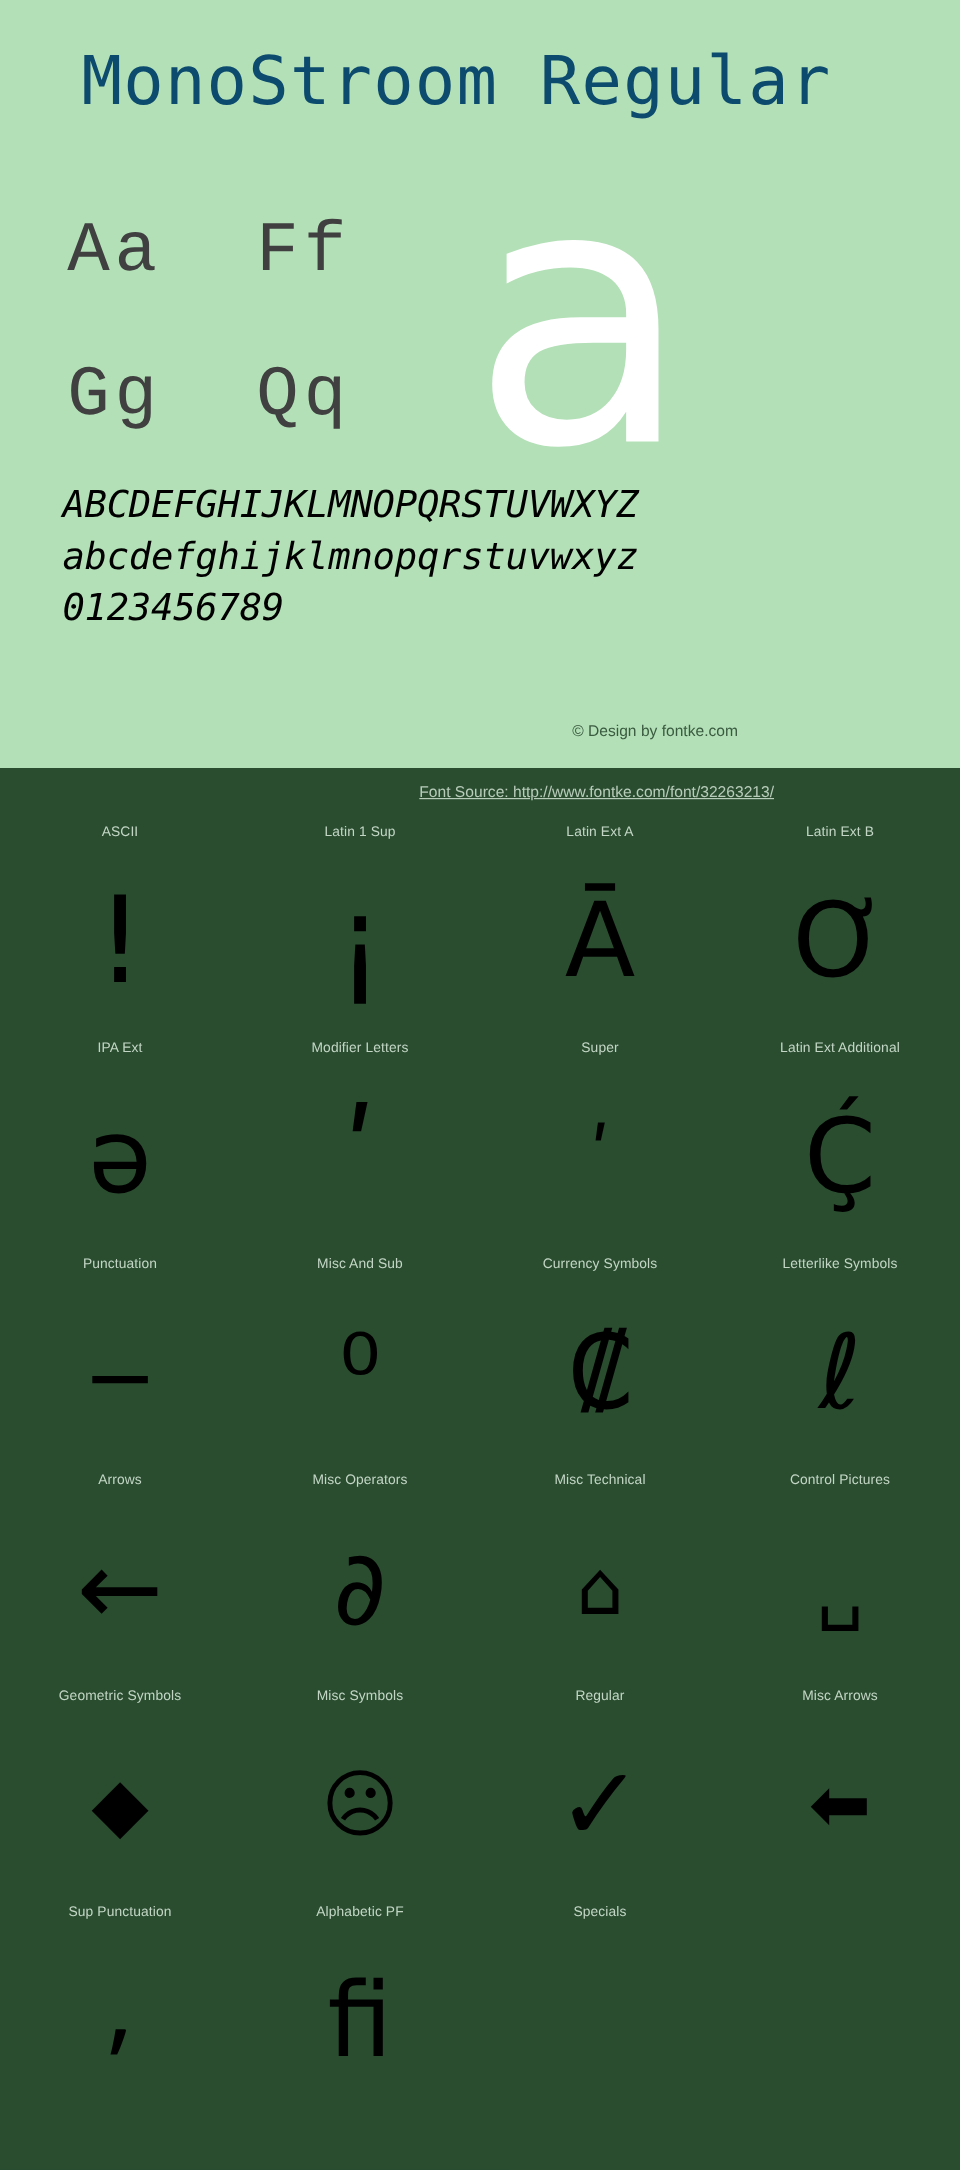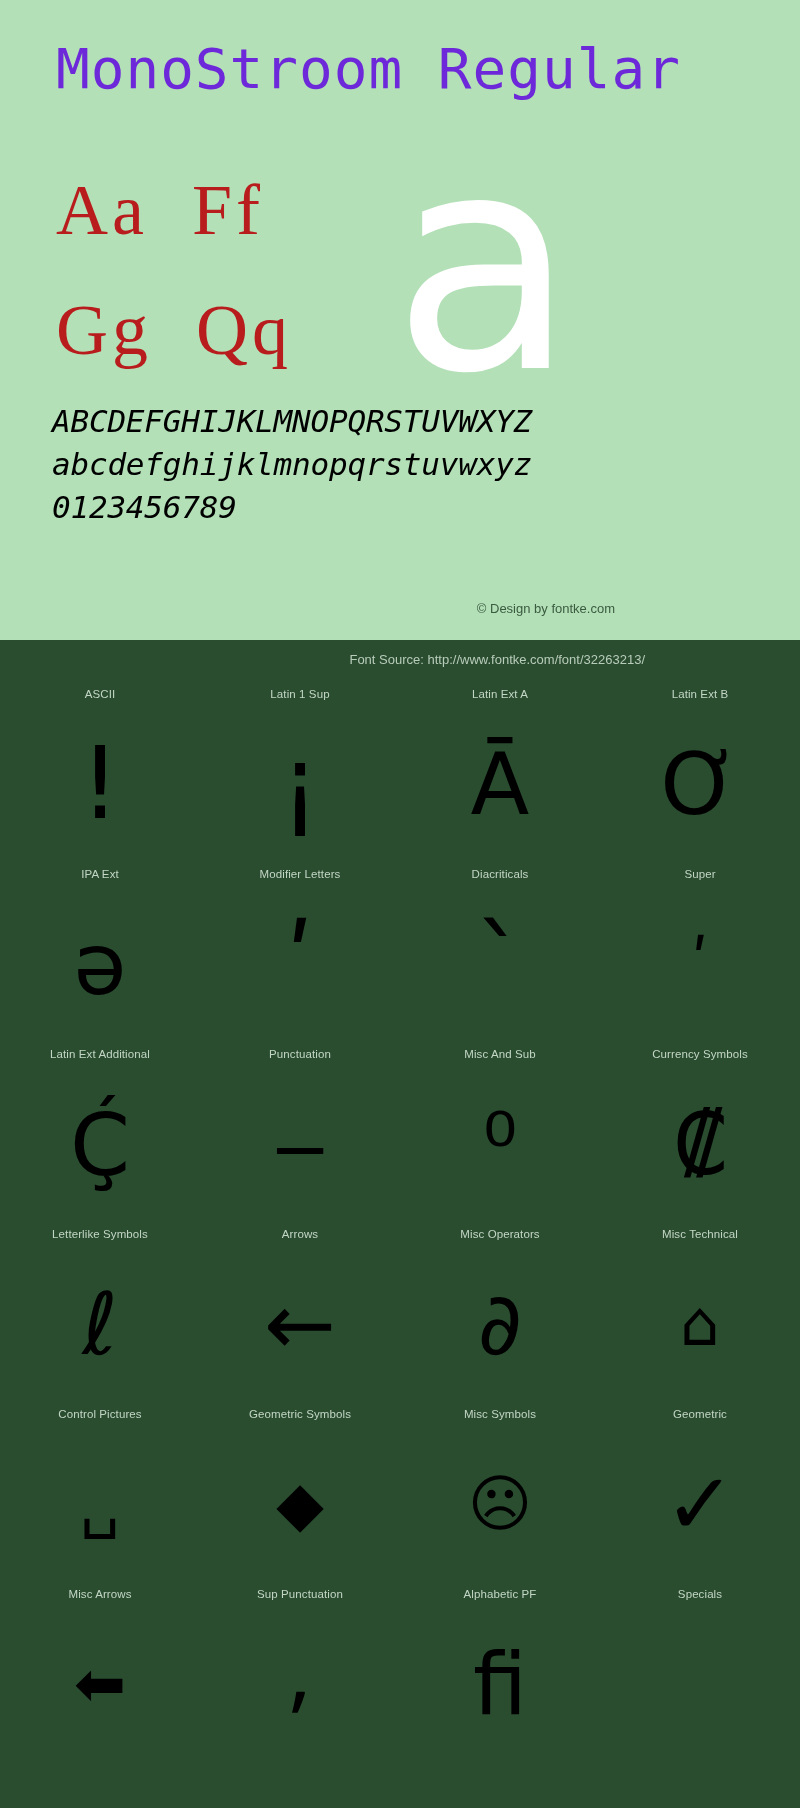--- a/index.html
+++ b/index.html
@@ -20,43 +20,43 @@
     position: relative;
     width: 800px;
     height: 640px;
     background: #b3e0b7;
     color: #1d4023;
     overflow: hidden;
   }
 
   .font-title {
     position: absolute;
-    left: 56px;
+    left: 68px;
     top: 36px;
     font-family: "DejaVu Sans Mono", "Liberation Mono", monospace;
     font-size: 56px;
     font-weight: 400;
     letter-spacing: 1px;
-    color: #6d28d9;
+    color: #0c4a6e;
     white-space: nowrap;
   }
 
   .big-samples {
     position: absolute;
     left: 56px;
     top: 150px;
     width: 700px;
     height: 240px;
   }
 
   .big-row {
-    font-family: Liberation Serif, serif;
-    font-size: 72px;
+    font-family: Liberation Mono, monospace;
+    font-size: 59px;
     line-height: 120px;
-    color: #b91c1c;
+    color: #404040;
     letter-spacing: 4px;
     white-space: pre;
   }
 
   .hero-glyph {
     position: absolute;
     right: 180px;
     top: -35px;
     font-family: "DejaVu Sans", sans-serif;
     font-size: 300px;
@@ -102,20 +102,21 @@
   }
 
   .font-source {
     position: absolute;
     right: 155px;
     top: 12px;
     font-family: "Liberation Sans", sans-serif;
     font-size: 13px;
     color: #b8ccba;
     white-space: nowrap;
+    text-decoration: underline;
   }
 
   .grid {
     position: absolute;
     left: 0;
     top: 44px;
     width: 800px;
     display: grid;
     grid-template-columns: repeat(4, 200px);
     grid-auto-rows: 180px;
@@ -199,24 +200,20 @@
       </div>
       <div class="cell">
         <div class="cell-label">IPA Ext</div>
         <div class="cell-glyph">ə</div>
       </div>
       <div class="cell">
         <div class="cell-label">Modifier Letters</div>
         <div class="cell-glyph tall">ʹ</div>
       </div>
       <div class="cell">
-        <div class="cell-label">Diacriticals</div>
-        <div class="cell-glyph tall">ˋ</div>
-      </div>
-      <div class="cell">
         <div class="cell-label">Super</div>
         <div class="cell-glyph small">ʹ</div>
       </div>
       <div class="cell">
         <div class="cell-label">Latin Ext Additional</div>
         <div class="cell-glyph">Ḉ</div>
       </div>
       <div class="cell">
         <div class="cell-label">Punctuation</div>
         <div class="cell-glyph">‒</div>
@@ -251,21 +248,21 @@
       </div>
       <div class="cell">
         <div class="cell-label">Geometric Symbols</div>
         <div class="cell-glyph small">◆</div>
       </div>
       <div class="cell">
         <div class="cell-label">Misc Symbols</div>
         <div class="cell-glyph small">☹</div>
       </div>
       <div class="cell">
-        <div class="cell-label">Geometric</div>
+        <div class="cell-label">Regular</div>
         <div class="cell-glyph">✓</div>
       </div>
       <div class="cell">
         <div class="cell-label">Misc Arrows</div>
         <div class="cell-glyph small">⬅</div>
       </div>
       <div class="cell">
         <div class="cell-label">Sup Punctuation</div>
         <div class="cell-glyph">⸴</div>
       </div>

